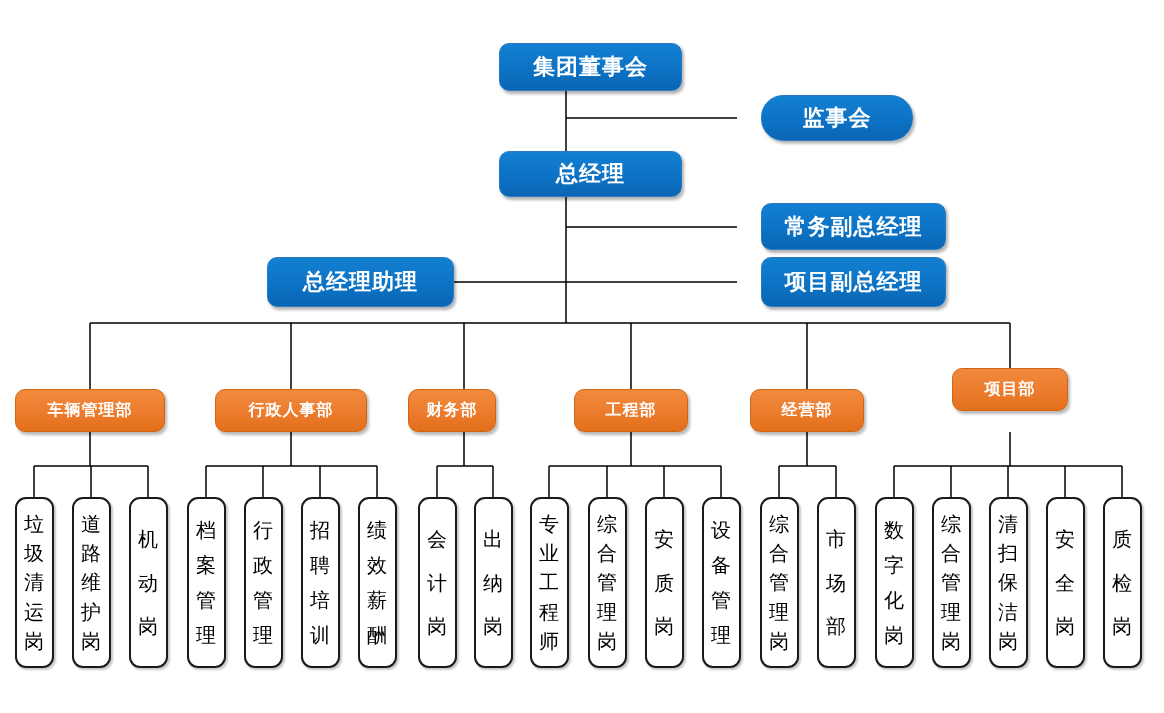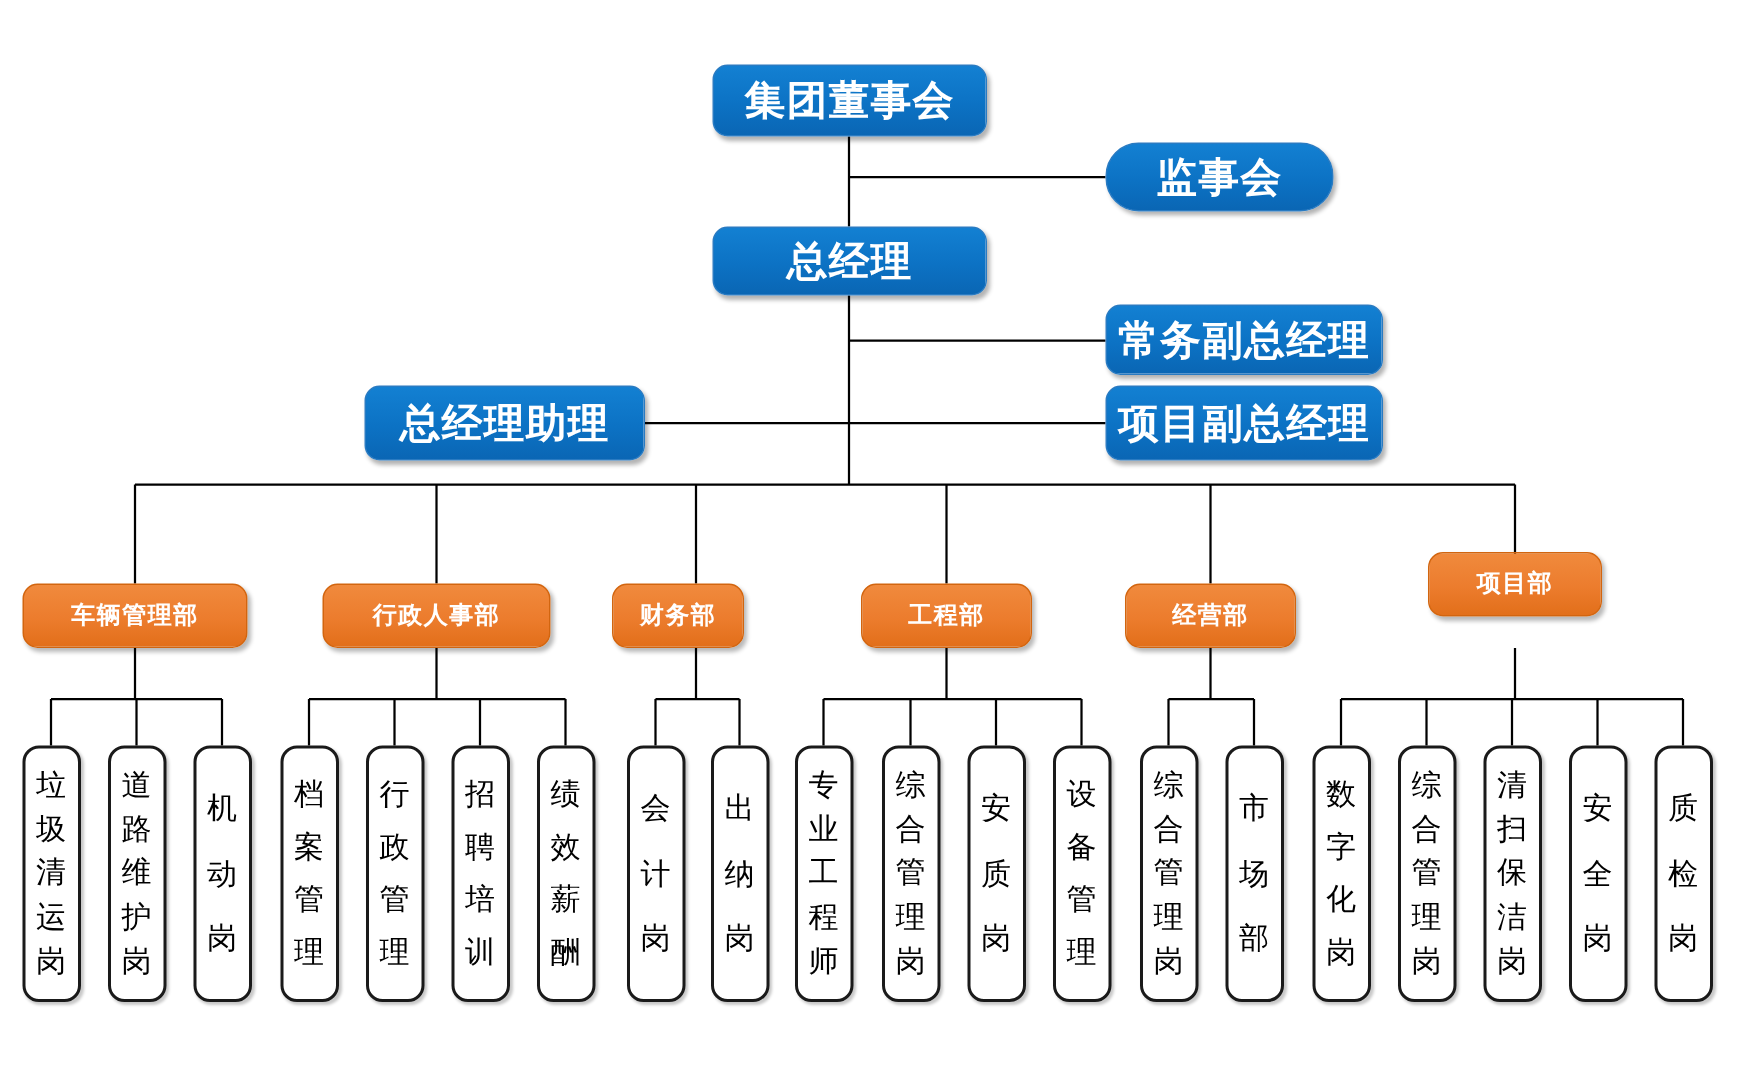--- a/index.html
+++ b/index.html
@@ -9,22 +9,23 @@
   }
   #connectors{position:absolute;left:0;top:0;width:1164px;height:713px;}
   .node{
     position:absolute;display:flex;align-items:center;justify-content:center;
     box-sizing:border-box;text-align:center;
   }
   .blue{
     background:linear-gradient(180deg, var(--blue-light) 0%, var(--blue) 55%, var(--blue-dark) 100%);
     border:1.5px solid var(--blue-border);
     border-radius:10px;color:var(--text-light);
-    font-size:27px;font-weight:600;letter-spacing:1px;
+    font-size:22px;font-weight:600;letter-spacing:1px;
     box-shadow:2px 2.5px 3px rgba(0,0,0,0.30);
+    margin-left:24px;
   }
   .orange{
     background:linear-gradient(180deg, var(--orange-light) 0%, var(--orange) 55%, var(--orange-dark) 100%);
     border:1.5px solid var(--orange-border);
     border-radius:10px;color:var(--text-light);
     font-size:16px;font-weight:600;letter-spacing:1px;
     box-shadow:2px 2.5px 3px rgba(0,0,0,0.28);
   }
   .post{
     position:absolute;box-sizing:border-box;

